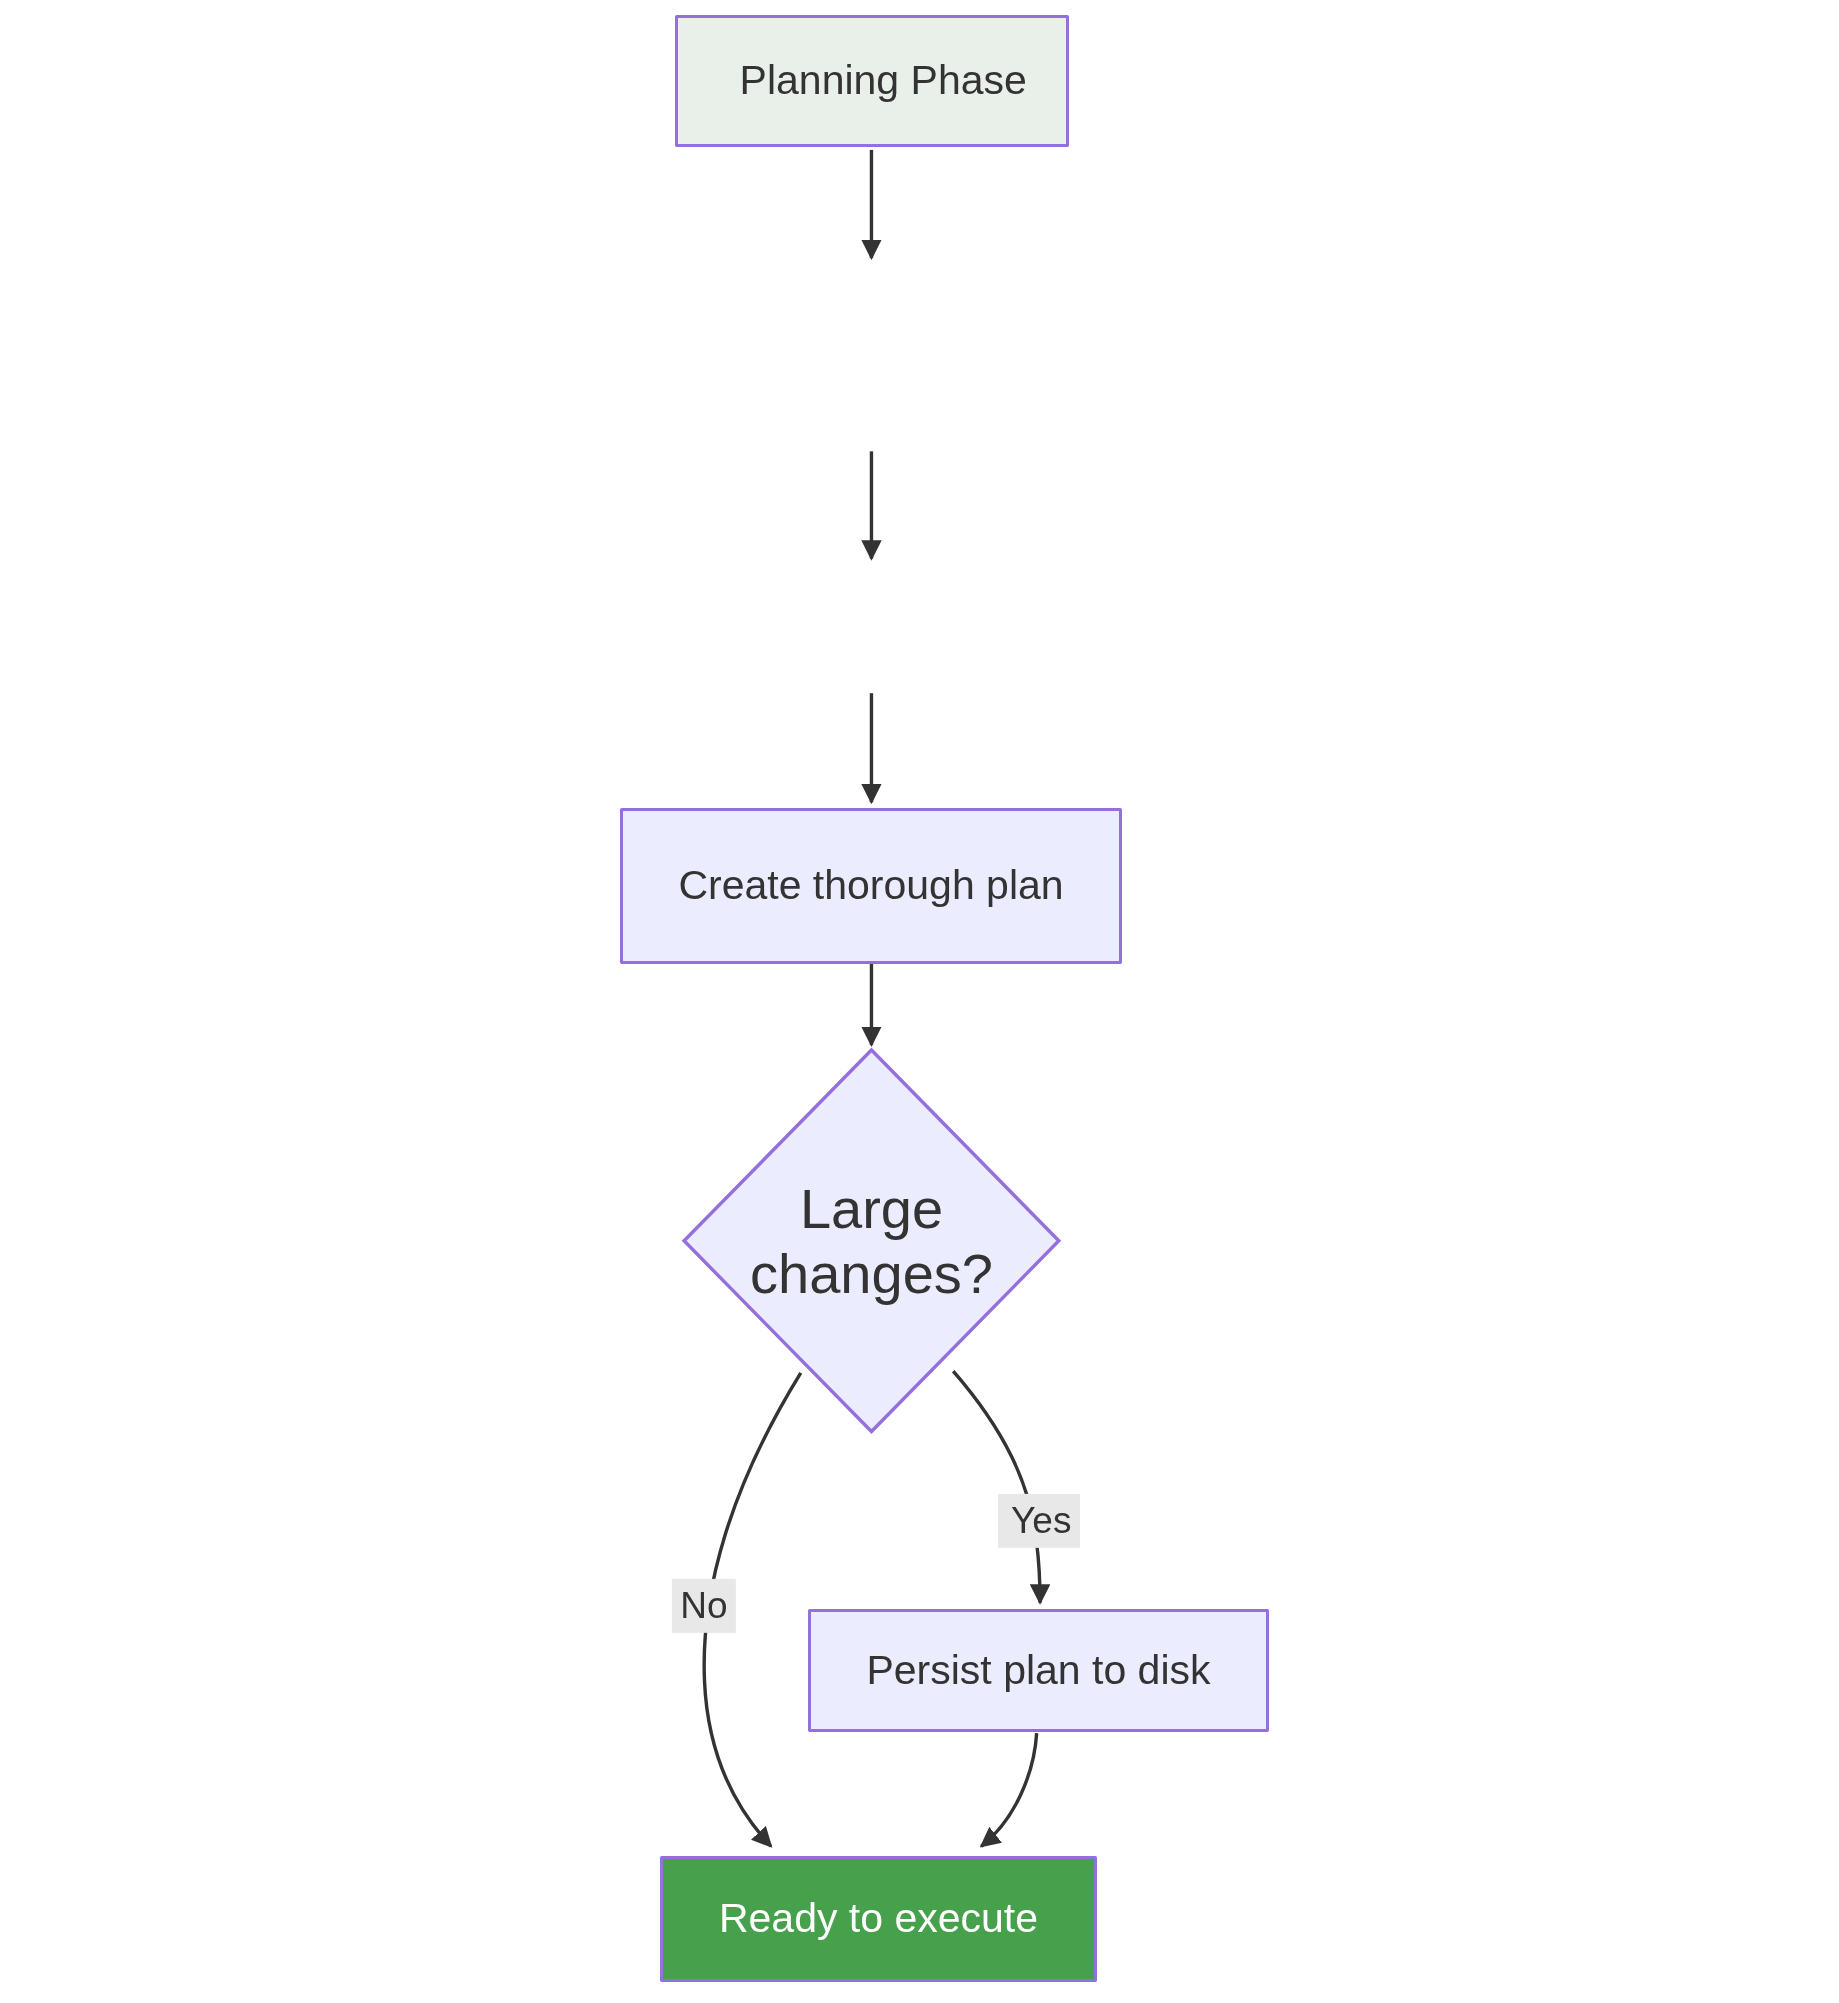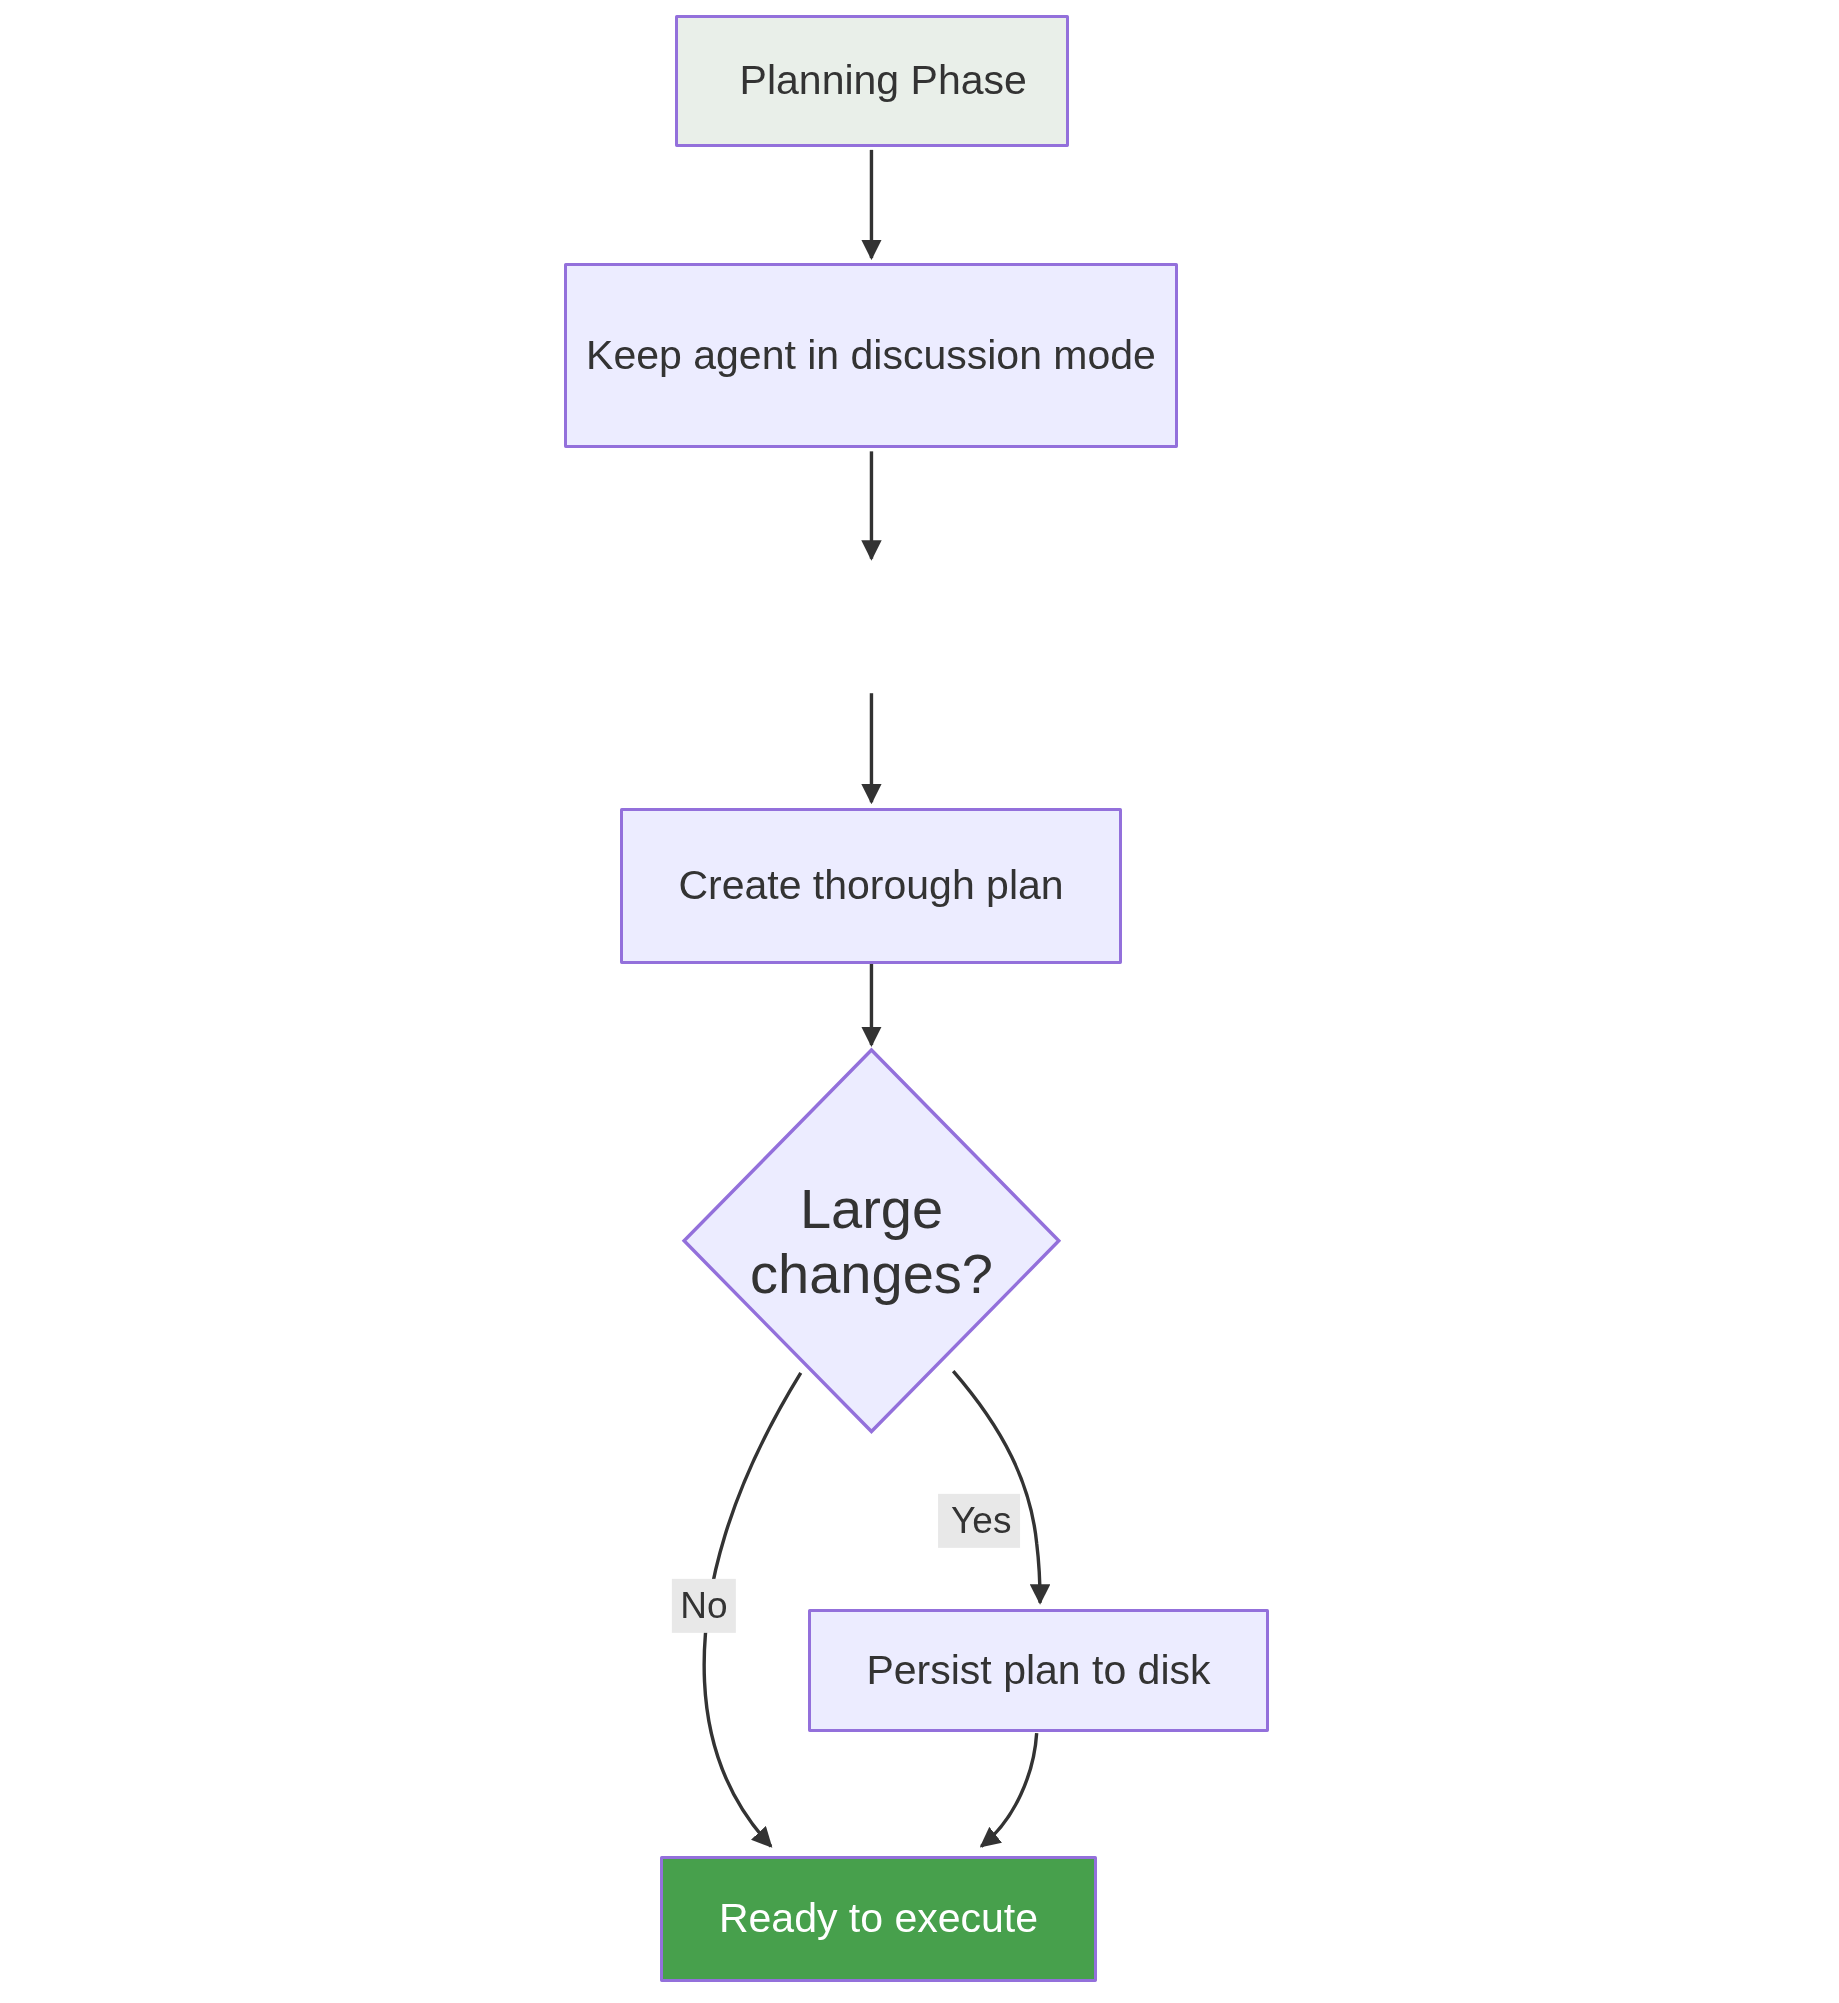--- a/index.html
+++ b/index.html
@@ -69,21 +69,21 @@
   }
   .edge-label {
     position: absolute;
     transform: translate(-50%, -50%);
     background: var(--label_bg, #E8E8E8);
     color: var(--text, #333333);
     font-size: 37px;
     line-height: 1.1;
     padding: 6.8px 8.5px;
   }
-  #label-yes { left: 979px; top: 1521px; padding-left: 13px; }
+  #label-yes { left: 1039px; top: 1521px; padding-left: 13px; }
   #label-no  { left: 704px;  top: 1586px; margin-top: 20px; }
 
   #node-start      { left: 675px; top: 14.5px;   width: 394px; height: 132px; padding-left: 36px; }
   #node-discussion { left: 564px; top: 263px;  width: 614px; height: 185px; }
   #node-context    { left: 581px; top: 564px;  width: 580px; height: 126px; }
   #node-plan       { left: 620px; top: 808px;  width: 502px; height: 156px; }
   #node-persist    { left: 808px; top: 1609px; width: 461px; height: 123px; padding: 0 8.5px; }
   #node-ready      { left: 660px; top: 1856px; width: 437px; height: 126px; }
 </style>
 </head>
@@ -107,23 +107,20 @@
 
     <path class="edge" d="M 940 1612 C 858 1745 822 1868 827 1975 C 831 2062 862 2122 905 2168" marker-end="url(#arrow)"></path>
     <path class="edge" d="M 1119 1610 C 1178 1678 1210 1742 1217 1812 C 1220 1836 1221 1858 1221 1882" marker-end="url(#arrow)"></path>
     <path class="edge" d="M 1217 2035 C 1214 2082 1192 2136 1152 2168" marker-end="url(#arrow)"></path>
   </svg>
 
   <div class="node start" id="node-start">
     <span>Planning Phase</span>
   </div>
 
-  <div class="node" id="node-discussion">
-    <span>Keep agent in discussion mode</span>
-  </div>
 
 
   <div class="node" id="node-plan">
     <span>Create thorough plan</span>
   </div>
 
   <div class="diamond-label">
     <span>Large changes?</span>
   </div>
 

